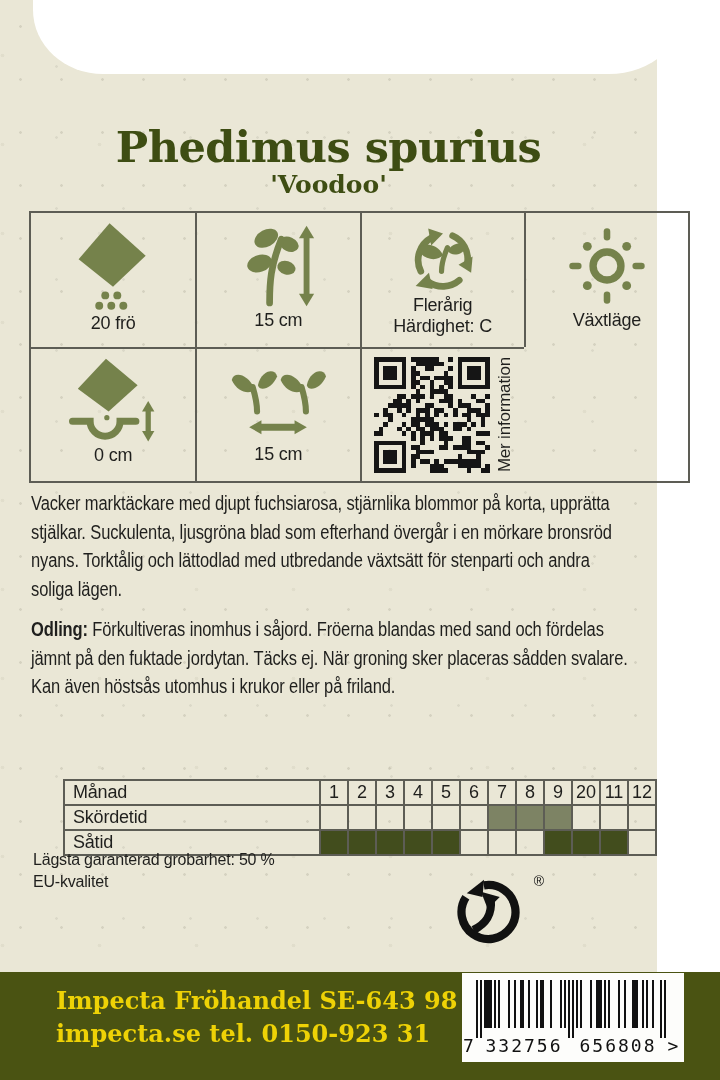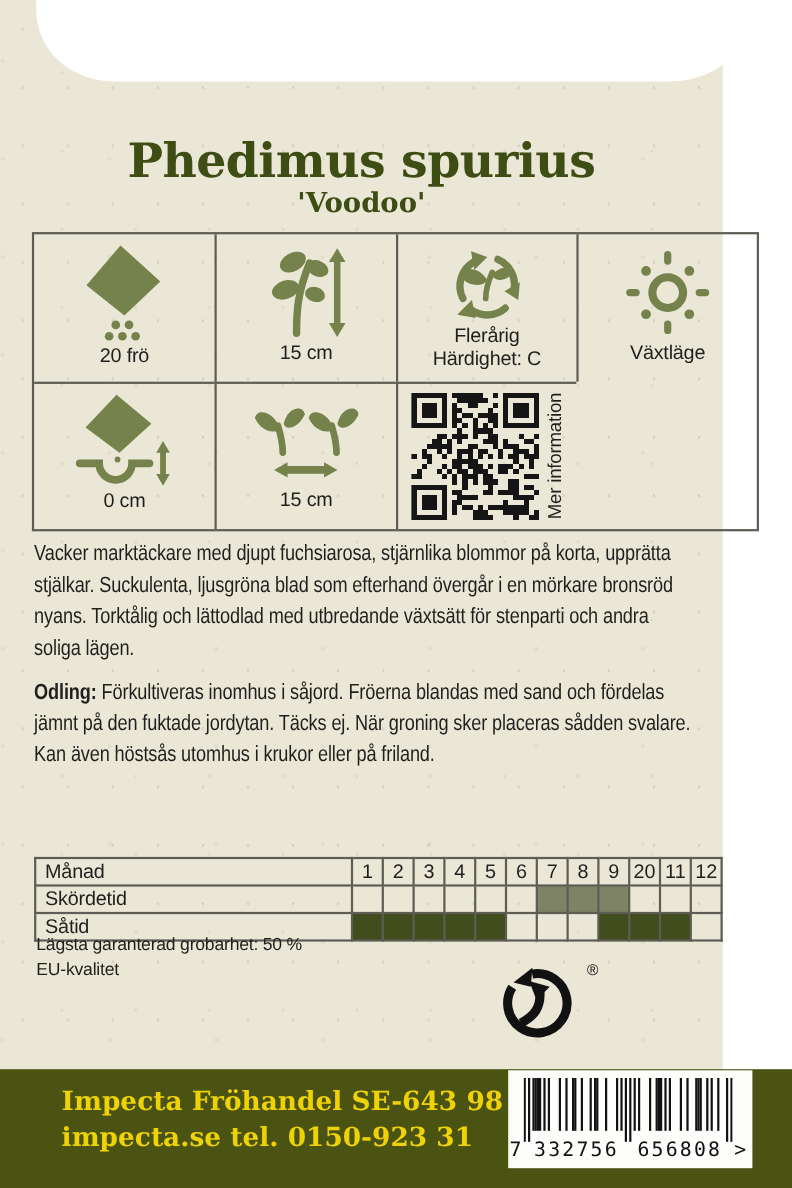--- a/index.html
+++ b/index.html
@@ -41,21 +41,21 @@
     color:#1f1f1d; letter-spacing:-0.2px; }
   
   .para { position:absolute; left:31px; width:800px; transform:scaleX(0.825);
     transform-origin:0 0; font-size:20px; line-height:28.5px; color:#1f1f1d;
     white-space:pre-line; letter-spacing:-0.15px; }
   .para b { font-weight:bold; }
   .para-desc { top:489px; }
   .para-cult { top:615px; }
   
   .calendar { position:absolute; left:31px; top:779px; }
-  .calendar table { border-collapse:collapse; }
+  .calendar table { border-collapse:collapse;margin-left:32px; }
   .calendar td { border:2px solid #5d5d55; height:25px; font-size:18px;
     color:#1f1f1d; }
   .calendar td.lab { width:321px; padding-left:8px; letter-spacing:-0.2px; }
   .calendar td.mon { width:28px; min-width:28px; text-align:center; }
   
   .notes { position:absolute; left:33px; top:849px; font-size:16px;
     line-height:22px; color:#1f1f1d; letter-spacing:-0.2px; white-space:pre-line; }
   
   .greendot { position:absolute; left:452px; top:873px; width:92px; height:74px; }
   .greendot .reg { position:absolute; right:0; top:0; font-size:14px; color:#111; }

